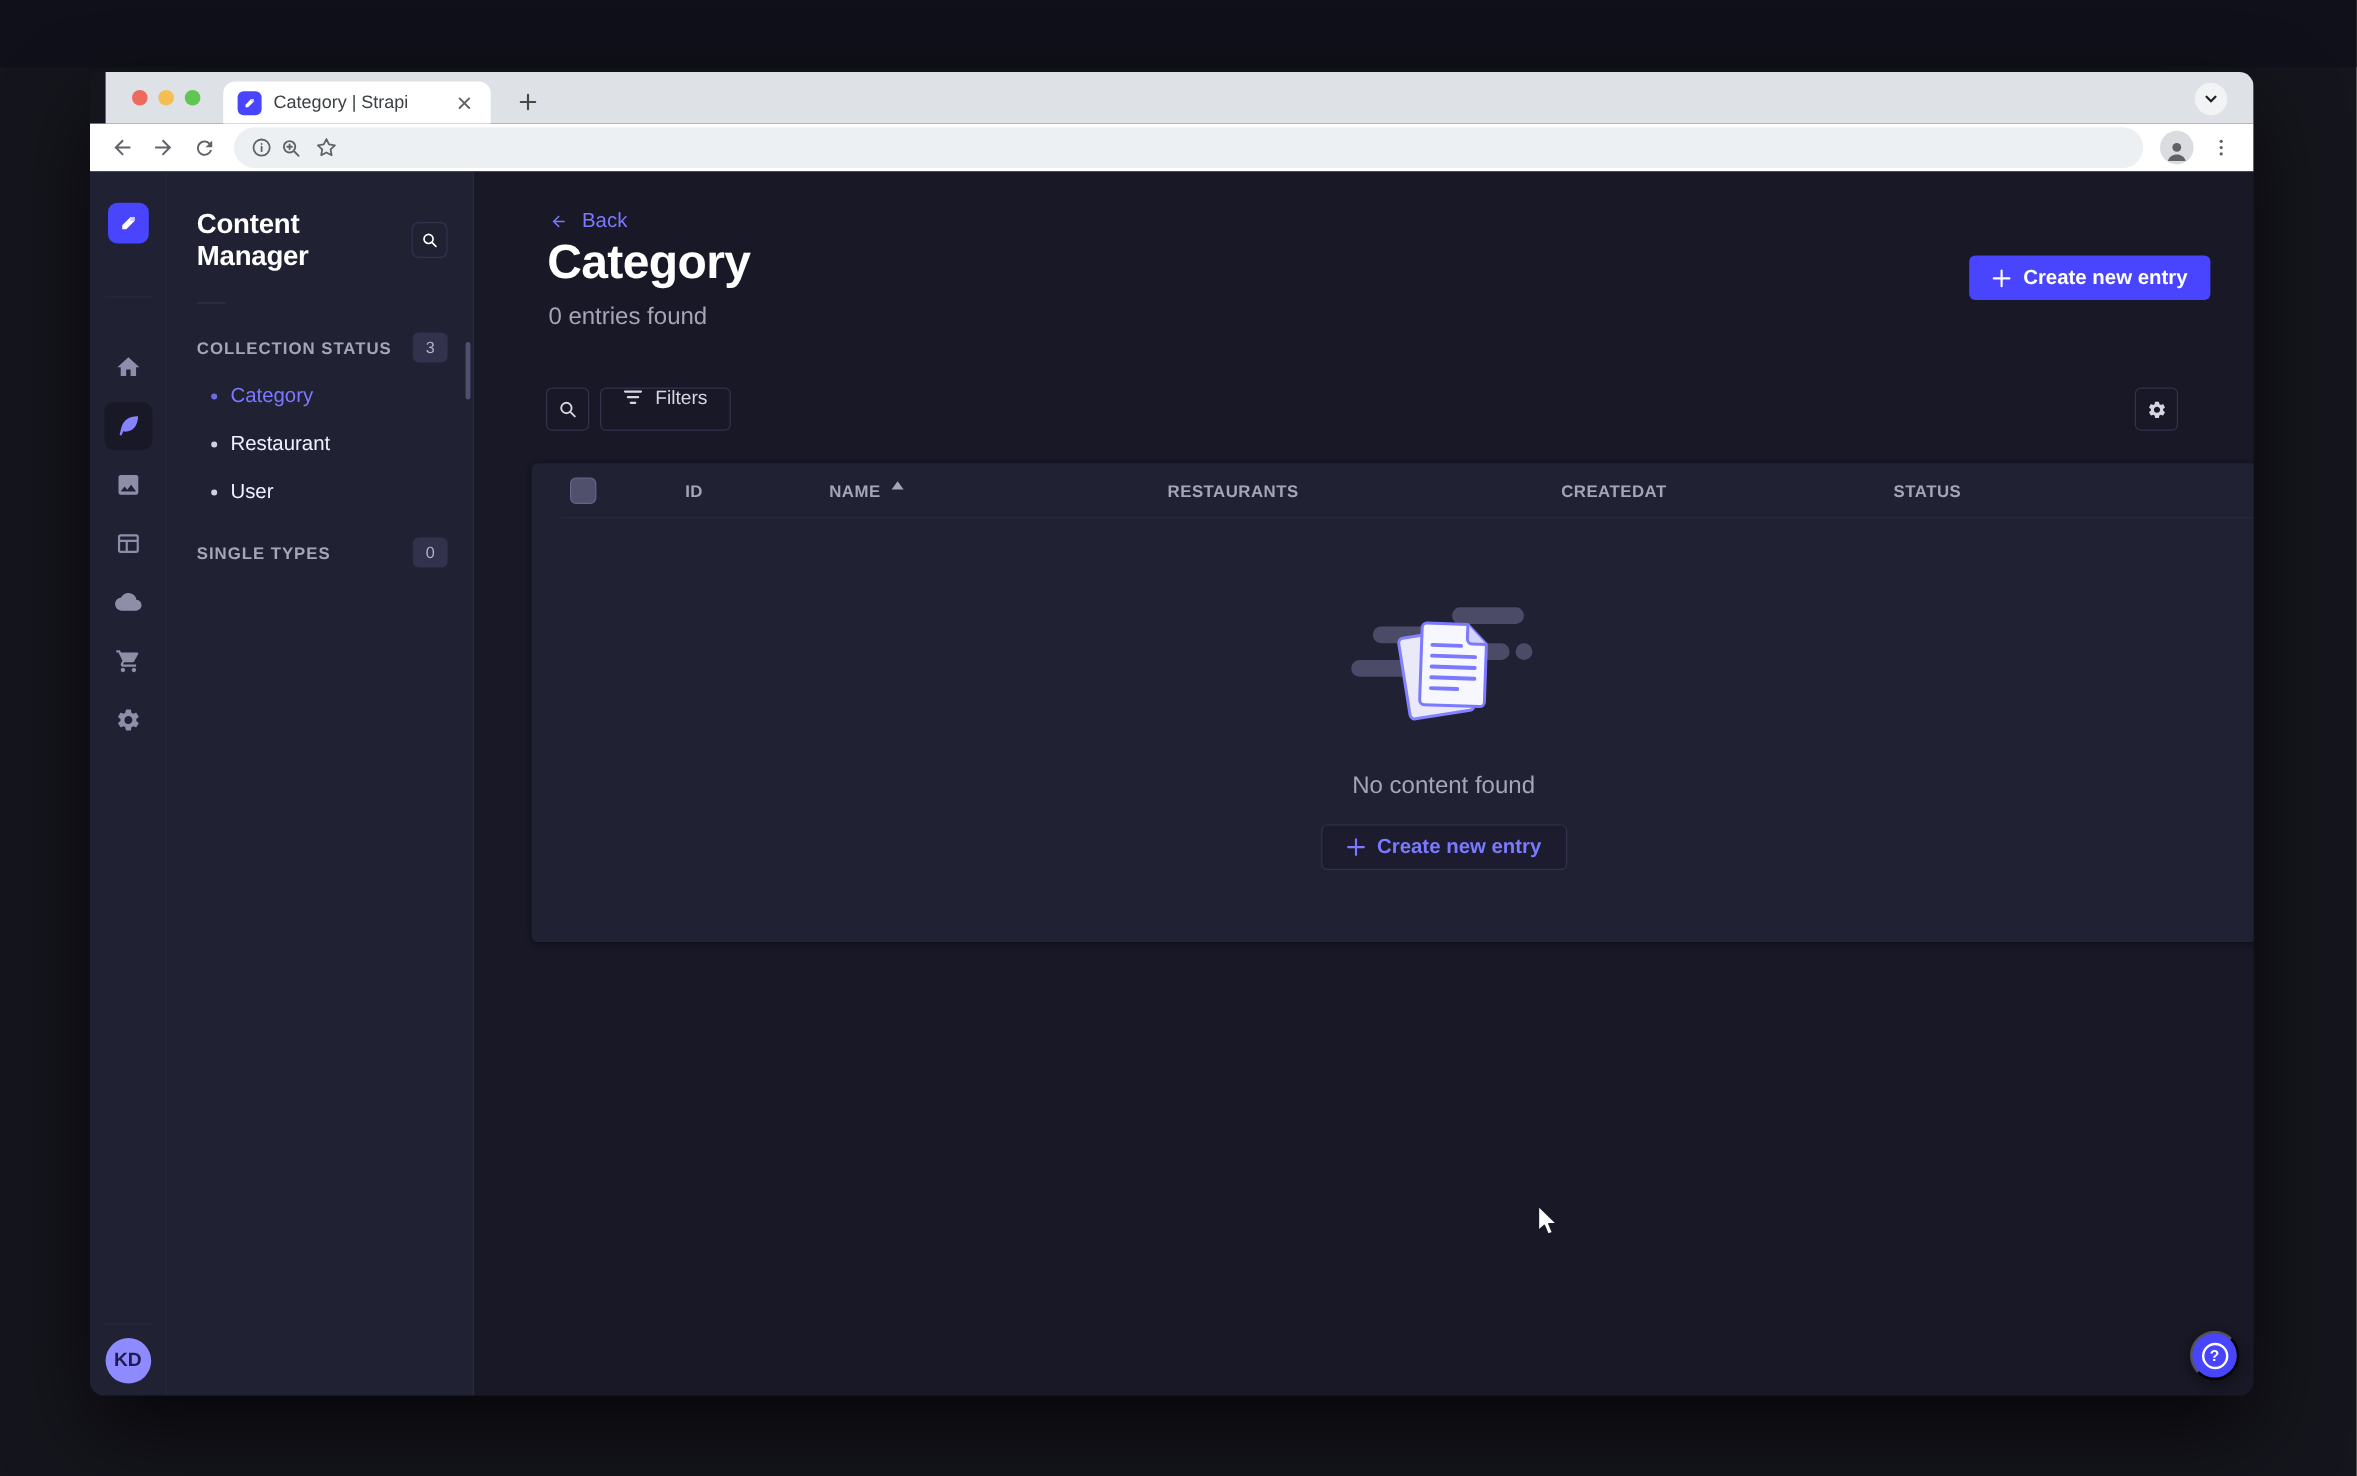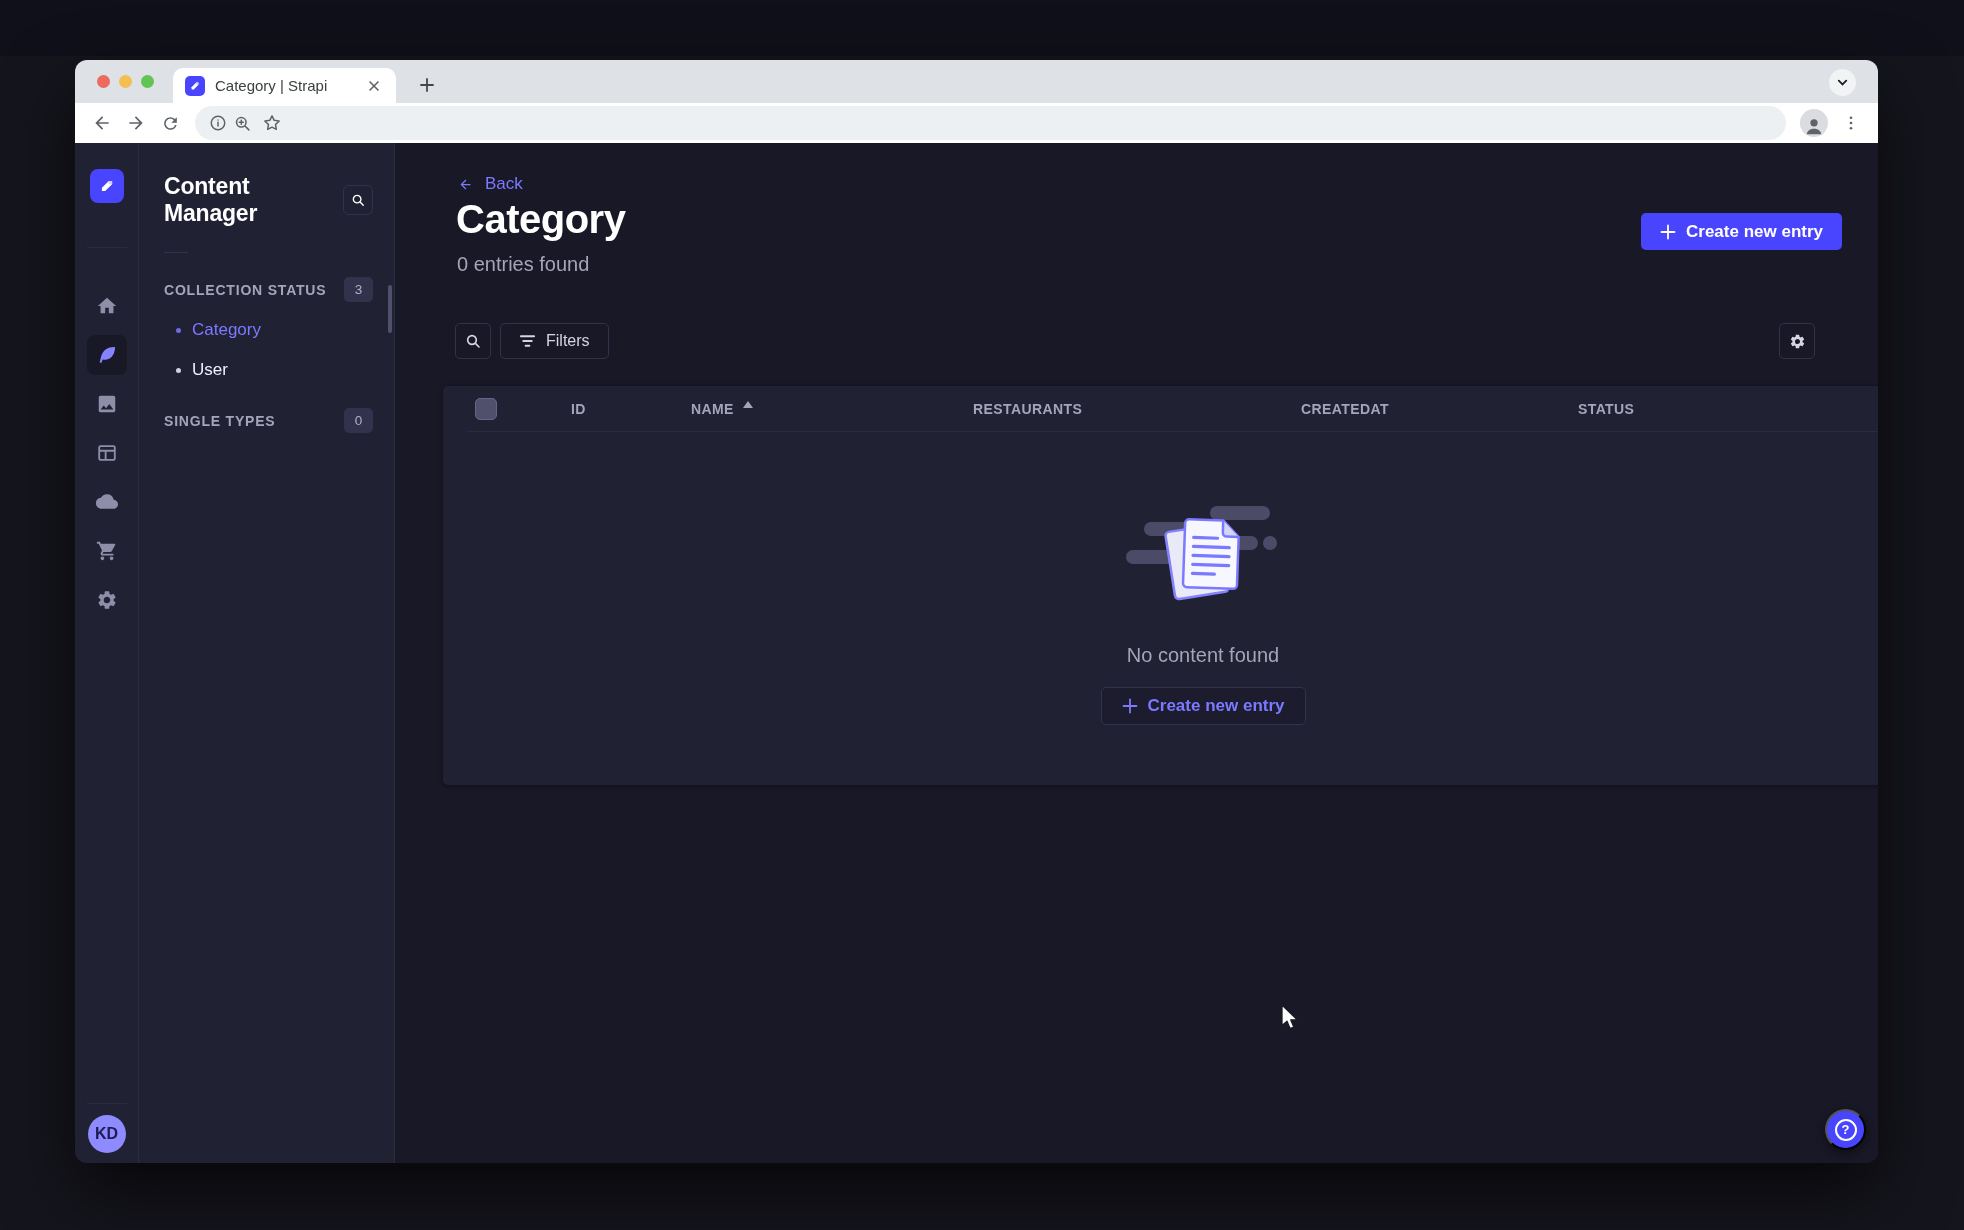--- a/index.html
+++ b/index.html
@@ -3,21 +3,21 @@
 <meta charset="utf-8">
 <style>
   * { margin:0; padding:0; box-sizing:border-box; }
   html,body { width:1964px; height:1230px; overflow:hidden; font-family:"Liberation Sans", sans-serif; }
   .desktop { position:relative; width:1964px; height:1230px; background:#15151d; }
   .desktop-strip { position:absolute; top:0; left:0; right:0; height:56px; background:#10101a; }
 
   
   .window { position:absolute; left:75px; top:60px; width:1803px; height:1103px; border-radius:12px;
             overflow:hidden; box-shadow:0 30px 70px rgba(0,0,0,.65); display:flex; flex-direction:column; }
-  .tabbar { height:43px; background:#dee1e6; position:relative; flex:none; }
+  .tabbar { height:43px; background:#dee1e6; position:relative; flex:none;margin-left:13px; }
   .lights { position:absolute; left:22px; top:15px; display:flex; gap:9px; }
   .light { width:13px; height:13px; border-radius:50%; }
   .light.red { background:#ed6a5f; } .light.yellow { background:#f4bf50; } .light.green { background:#61c554; }
   .tab { position:absolute; left:98px; top:8px; width:223px; height:35px; background:#ffffff;
          border-radius:10px 10px 0 0; display:flex; align-items:center; padding:0 12px; }
   .favicon { width:20px; height:20px; border-radius:5px; background:#4945ff; flex:none;
              display:flex; align-items:center; justify-content:center; }
   .tab-title { font-size:15px; color:#3c4043; margin-left:10px; flex:1; white-space:nowrap; overflow:hidden; }
   .tab-close { width:20px; height:20px; display:flex; align-items:center; justify-content:center; color:#5f6368; }
   .newtab { position:absolute; left:338px; top:11px; width:28px; height:28px; border-radius:50%;
@@ -71,21 +71,21 @@
               color:#7b79ff; font-size:17px; cursor:pointer; }
   .page-title { position:absolute; left:61px; top:54px; font-size:40px; font-weight:700; letter-spacing:-.5px; }
   .page-sub { position:absolute; left:62px; top:110px; font-size:20px; color:#a5a5ba; }
   .create-btn { position:absolute; left:1246px; top:70px; height:37px; padding:0 19px; background:#4945ff;
                 border:none; border-radius:5px; display:flex; align-items:center; gap:10px;
                 color:#ffffff; font-size:17px; font-weight:600; cursor:pointer; }
   .actions-left { position:absolute; left:60px; top:180px; display:flex; gap:9px; }
   .icon-btn { width:36px; height:36px; border:1px solid #32324d; border-radius:5px; background:transparent;
               display:flex; align-items:center; justify-content:center; color:#d5d5e3; cursor:pointer; }
   .filters-btn { height:36px; border:1px solid #32324d; border-radius:5px; padding:0 18px; background:transparent;
-                 display:flex; align-items:center; gap:10px; color:#d5d5e3; font-size:16px; cursor:pointer; }
+                 display:flex; gap:10px; color:#d5d5e3; font-size:16px; cursor:pointer; }
   .settings-btn { position:absolute; left:1384px; top:180px; }
 
   .card { position:absolute; left:48px; top:243px; width:1520px; height:399px; background:#212134;
           border-radius:5px; box-shadow:0 1px 4px rgba(3,3,5,.35); }
   .thead { display:flex; align-items:center; height:46px; padding-left:32px; position:relative; }
   .thead::after { content:""; position:absolute; left:24px; right:24px; bottom:0; height:1px; background:#2b2b40; }
   .checkbox { width:22px; height:22px; border-radius:5px; background:#50506c; border:1px solid #65658a; cursor:pointer; }
   .th { font-size:14px; font-weight:700; color:#a5a5ba; letter-spacing:.4px; }
   .th-id { margin-left:74px; width:120px; }
   .th-name { width:282px; display:flex; align-items:flex-start; gap:9px; cursor:pointer; }
@@ -265,20 +265,24 @@
         <div class="subnav-divider"></div>
 
         <div class="section-label-row">
           <span class="section-label">COLLECTION STATUS</span>
           <span class="badge">3</span>
         </div>
         <div class="ct-list">
           <div class="ct-item active">
             <span class="bullet"></span>
             <span>Category</span>
+          </div>
+          <div class="ct-item">
+            <span class="bullet"></span>
+            <span>Restaurant</span>
           </div>
           <div class="ct-item">
             <span class="bullet"></span>
             <span>User</span>
           </div>
         </div>
 
         <div class="section-label-row" style="margin-top:18px;">
           <span class="section-label">SINGLE TYPES</span>
           <span class="badge">0</span>

